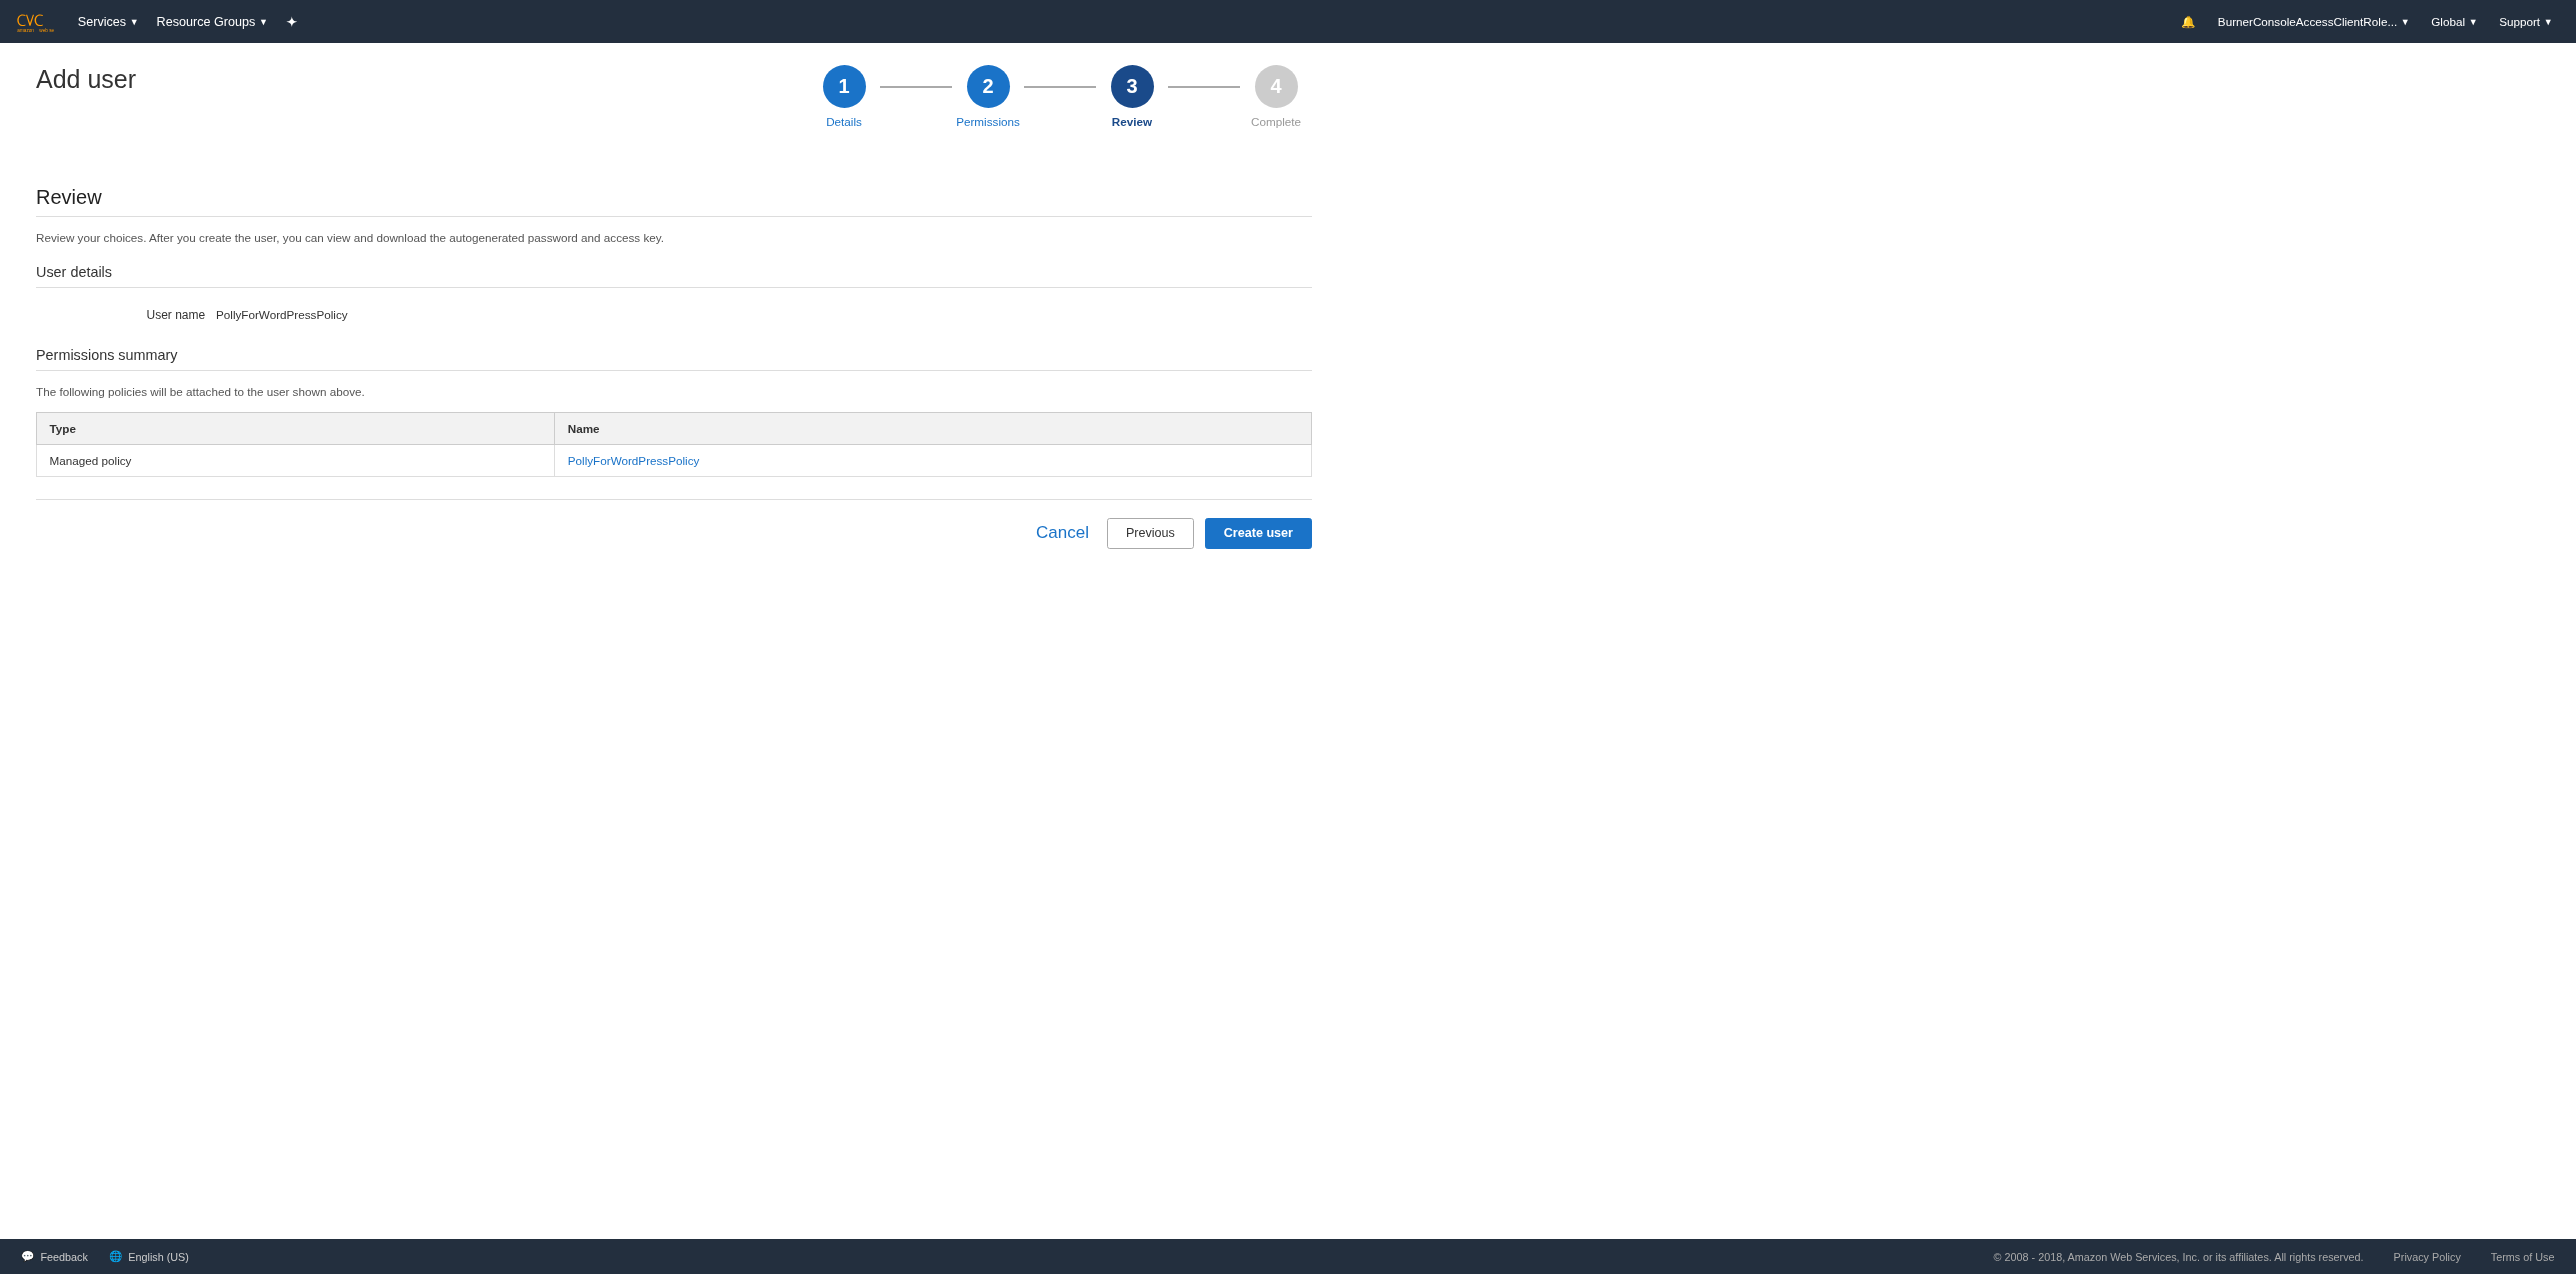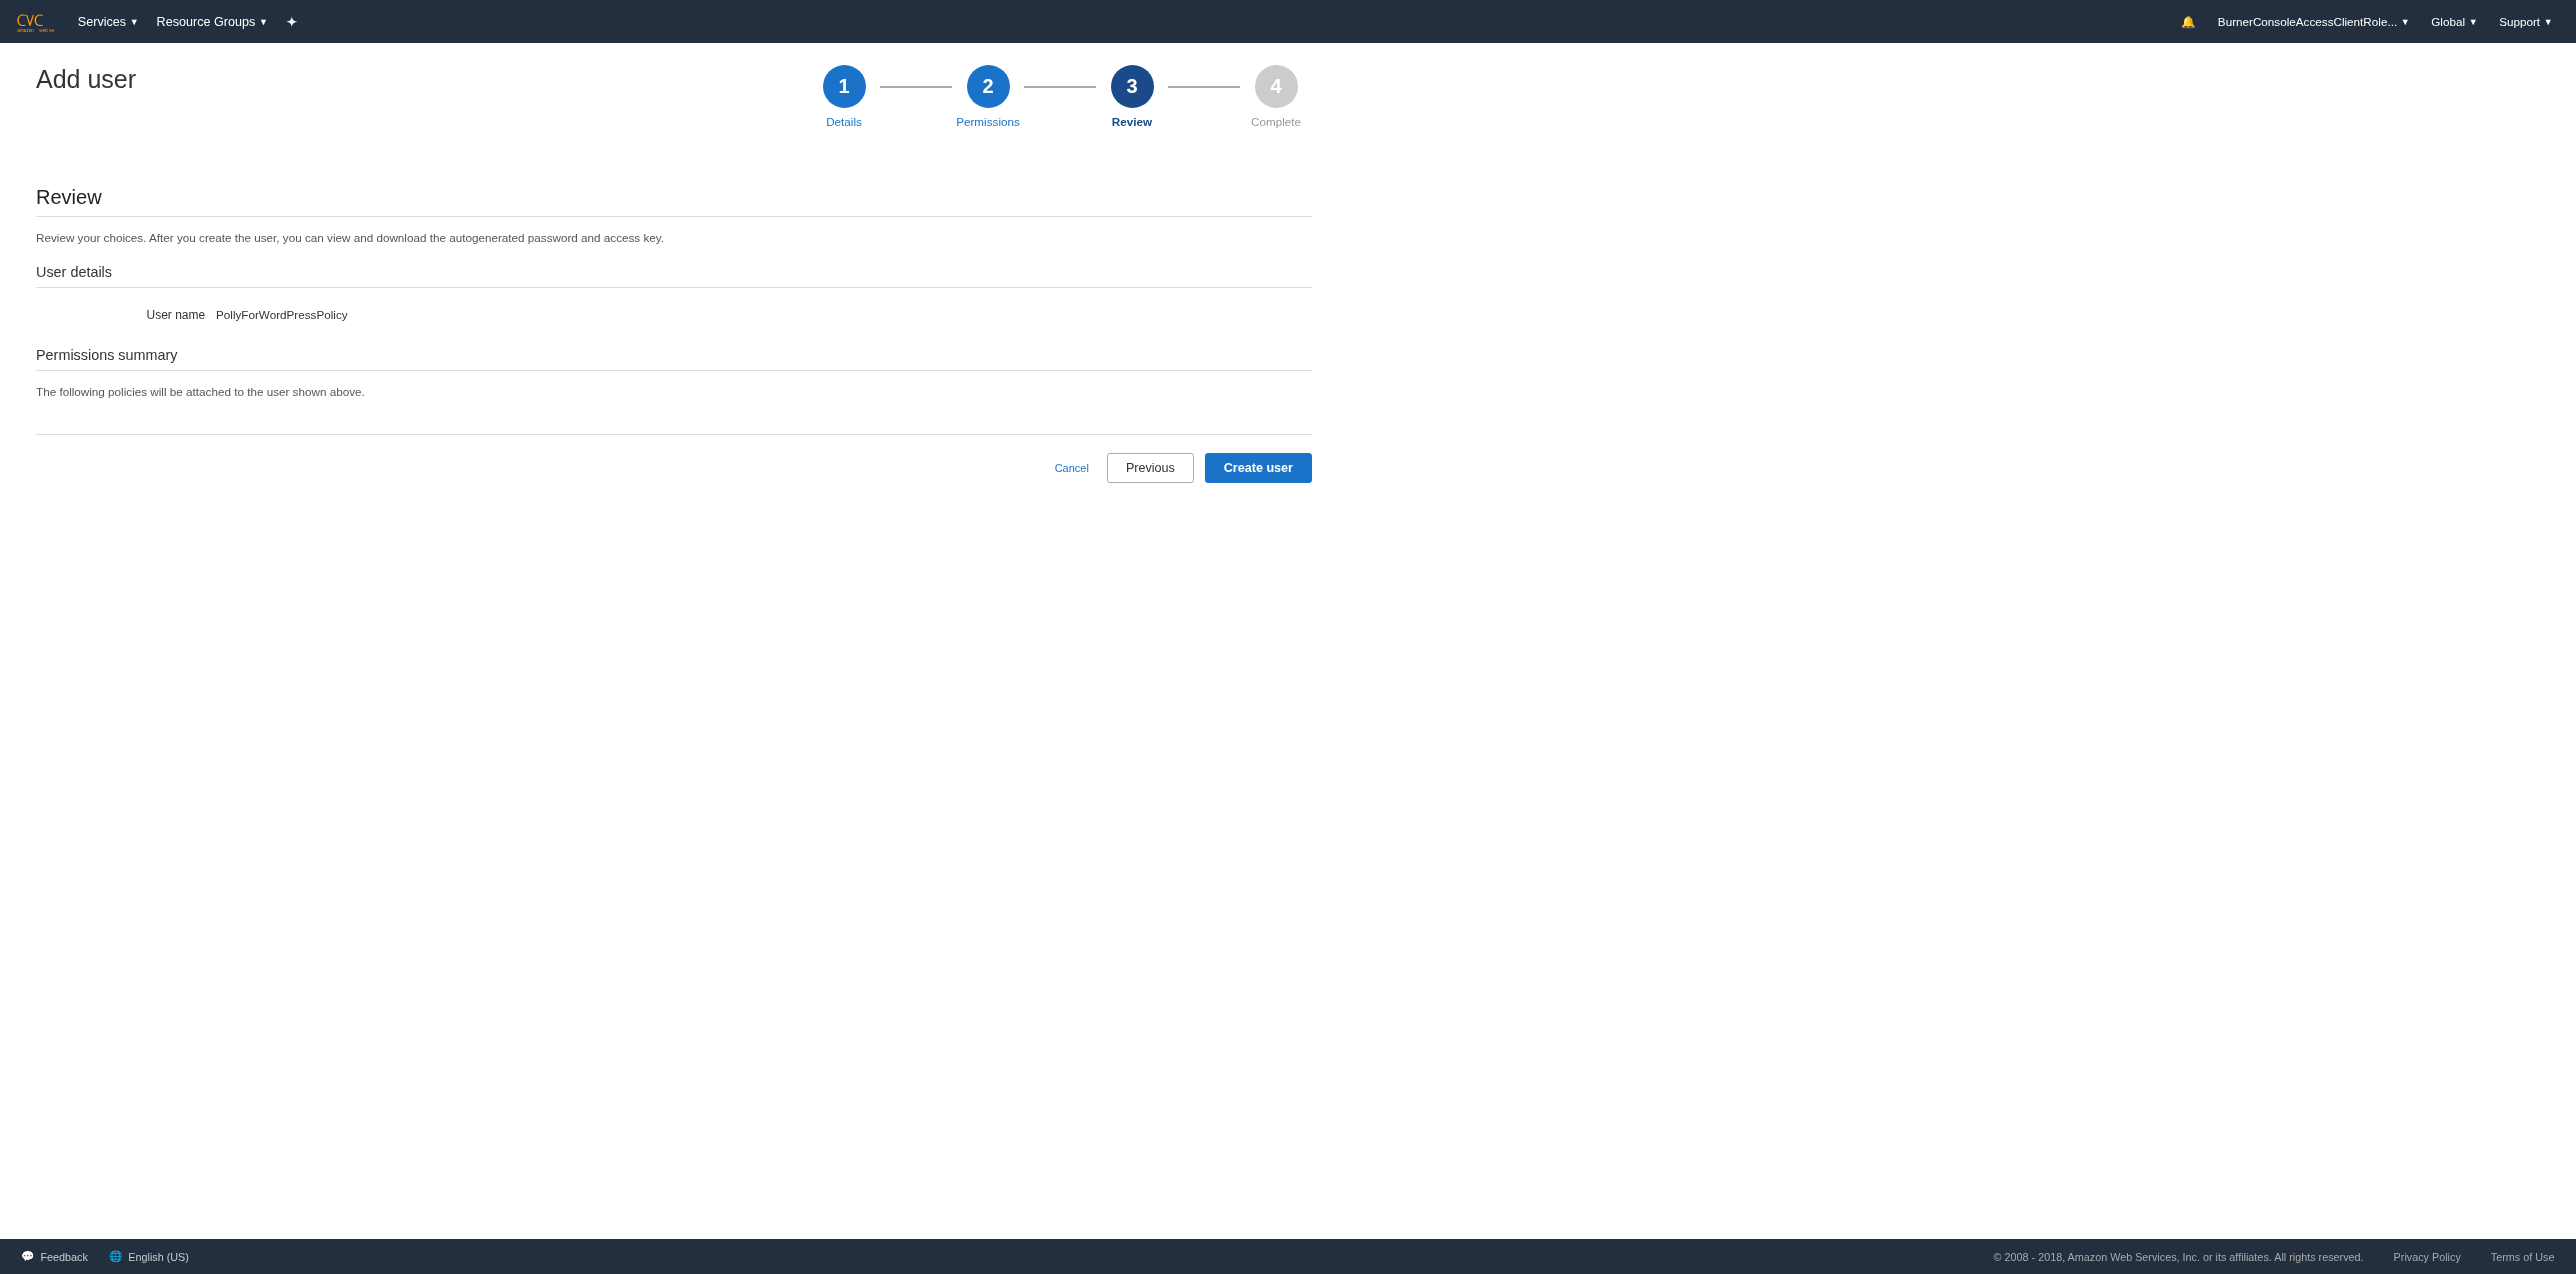--- a/index.html
+++ b/index.html
@@ -182,21 +182,21 @@
       align-items: center;
       gap: 10.8px;
       margin-top: 21.6px;
       padding-top: 18px;
       border-top: 0.9px solid #ddd;
     }
     .btn-link {
       background: none;
       border: none;
       color: #1a73c8;
-      font-size: 11px;
+      font-size: 17px;
       cursor: pointer;
       padding: 5.4px 7.2px;
       text-decoration: none;
     }
     .btn-secondary {
       background: #fff;
       border: 0.9px solid #aaa;
       color: #333;
       font-size: 12.6px;
       padding: 7.2px 18px;
@@ -328,20 +328,36 @@
           <div class="details-value">PollyForWordPressPolicy</div>
         </div>
       </div>
     </div>
 
     <div>
       <h3 class="subsection-title">Permissions summary</h3>
       <hr class="section-divider">
       <p class="section-desc">The following policies will be attached to the user shown above.</p>
 
+      <table class="perms-table">
+        <thead>
+          <tr>
+            <th>Type</th>
+            <th>Name</th>
+          </tr>
+        </thead>
+        <tbody>
+          <tr>
+            <td>Managed policy</td>
+            <td>
+              <a>PollyForWordPressPolicy</a>
+            </td>
+          </tr>
+        </tbody>
+      </table>
     </div>
 
     <div class="actions-bar">
       <button class="btn-link">Cancel</button>
       <button class="btn-secondary">Previous</button>
       <button class="btn-primary">Create user</button>
     </div>
 
   </div>
 </div>

